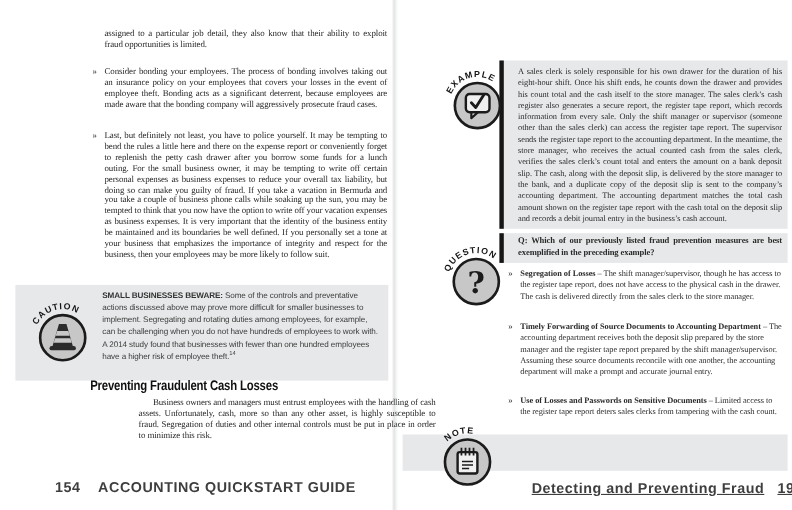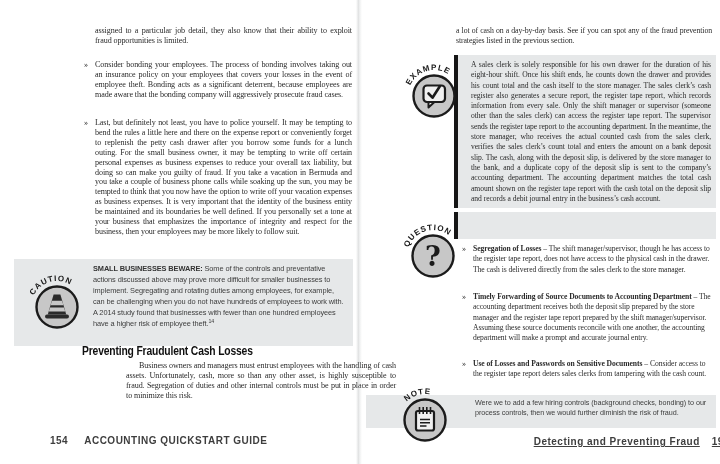--- a/index.html
+++ b/index.html
@@ -45,21 +45,21 @@
     font-family:"Liberation Sans", sans-serif;
     font-weight:bold;font-size:12.6px;color:#101010;
     transform:scaleX(.82);transform-origin:left center;
     white-space:nowrap;letter-spacing:-0.2px;
   }
   .indent{text-indent:13px;}
   .qtext{font-weight:bold;font-size:7.8px;line-height:10.6px;letter-spacing:-0.1px;}
   sup{font-size:5.3px;line-height:0;}
   .footer{
     font-family:"Liberation Sans", sans-serif;
-    font-size:10px;letter-spacing:0.5px;color:#3e3e3e;
+    font-size:13px;letter-spacing:0.5px;color:#3e3e3e;
     display:flex;align-items:baseline;font-weight:bold;
   }
   .spine{
     background:linear-gradient(90deg, rgba(0,0,0,0) 0%, rgba(120,125,128,0.22) 40%, rgba(190,194,196,0.25) 60%, rgba(255,255,255,0) 100%);
   }
   .arc-label{
     font-family:"Liberation Sans", sans-serif;
     font-weight:bold;font-size:8px;letter-spacing:1px;fill:#161616;
   }
   .icon{z-index:3;}
@@ -112,41 +112,43 @@
     <span>154</span>
     <span style="width:16px;"></span>
     <span style="text-transform:uppercase;">ACCOUNTING QUICKSTART GUIDE</span>
   </div>
 </div>
 
 <div class="spine abs" style="left:356px;top:0;width:6px;height:464px;"></div>
 
 <div class="abs" style="left:360px;top:0;width:360px;height:464px;">
 
-  <p class="serif just abs" style="left:96px;top:26px;width:256px;font-size:7.8px;line-height:10px;">a lot of cash on a day-by-day basis. See if you can spot any of the fraud prevention strategies listed in the previous section.</p>
 
   <div class="barbox abs" style="left:94px;top:55px;width:258px;height:153px;"></div>
   <p class="serif-sm just abs" style="left:111px;top:60px;width:240px;">A sales clerk is solely responsible for his own drawer for the duration of his eight-hour shift. Once his shift ends, he counts down the drawer and provides his count total and the cash itself to the store manager. The sales clerk’s cash register also generates a secure report, the register tape report, which records information from every sale. Only the shift manager or supervisor (someone other than the sales clerk) can access the register tape report. The supervisor sends the register tape report to the accounting department. In the meantime, the store manager, who receives the actual counted cash from the sales clerk, verifies the sales clerk’s count total and enters the amount on a bank deposit slip. The cash, along with the deposit slip, is delivered by the store manager to the bank, and a duplicate copy of the deposit slip is sent to the company’s accounting department. The accounting department matches the total cash amount shown on the register tape report with the cash total on the deposit slip and records a debit journal entry in the business’s cash account.</p>
 
   <div class="abs icon" style="left:42px;top:50px;">
     <svg width="64" height="72" viewBox="0 0 64 72">
       <defs>
           <path id="arc-example" d="M6 46 A26 26 0 0 1 58 46" fill="none"></path>
         </defs>
       <g transform="rotate(-16 32 46)">
         <text class="arc-label" text-anchor="middle"><textPath href="#arc-example" startOffset="50%">EXAMPLE</textPath></text>
       </g>
       <circle cx="32" cy="46" r="20.5" fill="#c7c7c7" stroke="#1b1b1b" stroke-width="2.4"></circle>
       <path d="M26.5 51.5 v6 l6.5 -6 z" fill="#f0f0f0" stroke="#1b1b1b" stroke-width="2" stroke-linejoin="round"></path>
       <rect x="21.5" y="35.5" width="21.5" height="16.5" rx="3.5" fill="#f0f0f0" stroke="#1b1b1b" stroke-width="2.2"></rect>
       <path d="M26.5 43.5 l4 4.2 L38 36" fill="none" stroke="#1b1b1b" stroke-width="2.6" stroke-linecap="round" stroke-linejoin="round"></path>
     </svg>
   </div>
 
   <div class="barbox abs" style="left:94px;top:212px;width:258px;height:27px;"></div>
+  <p class="serif-sm just qtext abs" style="left:111px;top:214px;width:240px;">
+    <span>Q:</span><span> Which of our previously listed fraud prevention measures are best exemplified in the preceding example?</span>
+  </p>
 
   <div class="abs icon" style="left:41px;top:210px;">
     <svg width="64" height="72" viewBox="0 0 64 72">
       <defs>
           <path id="arc-question" d="M6 46 A26 26 0 0 1 58 46" fill="none"></path>
         </defs>
       <g transform="rotate(-16 32 46)">
         <text class="arc-label" text-anchor="middle"><textPath href="#arc-question" startOffset="50%">QUESTION</textPath></text>
       </g>
       <circle cx="32" cy="46" r="20.5" fill="#c7c7c7" stroke="#1b1b1b" stroke-width="2.4"></circle>
@@ -164,26 +166,25 @@
   <div class="bullet abs" style="left:102px;top:292px;width:250px;">
     <span class="marker" style="line-height:10.3px;">»</span>
     <p class="serif-sm" style="flex:1;">
       <span class="lead">Timely Forwarding of Source Documents to Accounting Department</span><span> – The accounting department receives both the deposit slip prepared by the store manager and the register tape report prepared by the shift manager/supervisor. Assuming these source documents reconcile with one another, the accounting department will make a prompt and accurate journal entry.</span>
     </p>
   </div>
 
   <div class="bullet abs" style="left:102px;top:359px;width:250px;">
     <span class="marker" style="line-height:10.3px;">»</span>
     <p class="serif-sm" style="flex:1;">
-      <span class="lead">Use of Losses and Passwords on Sensitive Documents</span><span> – Consider access to the register tape report deters sales clerks from tampering with the cash count.</span>
+      <span class="lead">Use of Losses and Passwords on Sensitive Documents</span><span> – Limited access to the register tape report deters sales clerks from tampering with the cash count.</span>
     </p>
   </div>
 
   <div class="graybox abs" style="left:6px;top:395px;width:350px;height:33px;"></div>
-  <p class="sans-note abs" style="left:115px;top:398px;width:234px;">Were we to add a few hiring controls (background checks, bonding) to our process controls, then we would further diminish the risk of fraud.</p>
 
   <div class="abs icon" style="left:33px;top:374px;">
     <svg width="64" height="72" viewBox="0 0 64 72">
       <defs>
           <path id="arc-note" d="M6 46 A26 26 0 0 1 58 46" fill="none"></path>
         </defs>
       <g transform="rotate(-16 32 46)">
         <text class="arc-label" text-anchor="middle"><textPath href="#arc-note" startOffset="50%">NOTE</textPath></text>
       </g>
       <circle cx="32" cy="46" r="20.5" fill="#c7c7c7" stroke="#1b1b1b" stroke-width="2.4"></circle>

